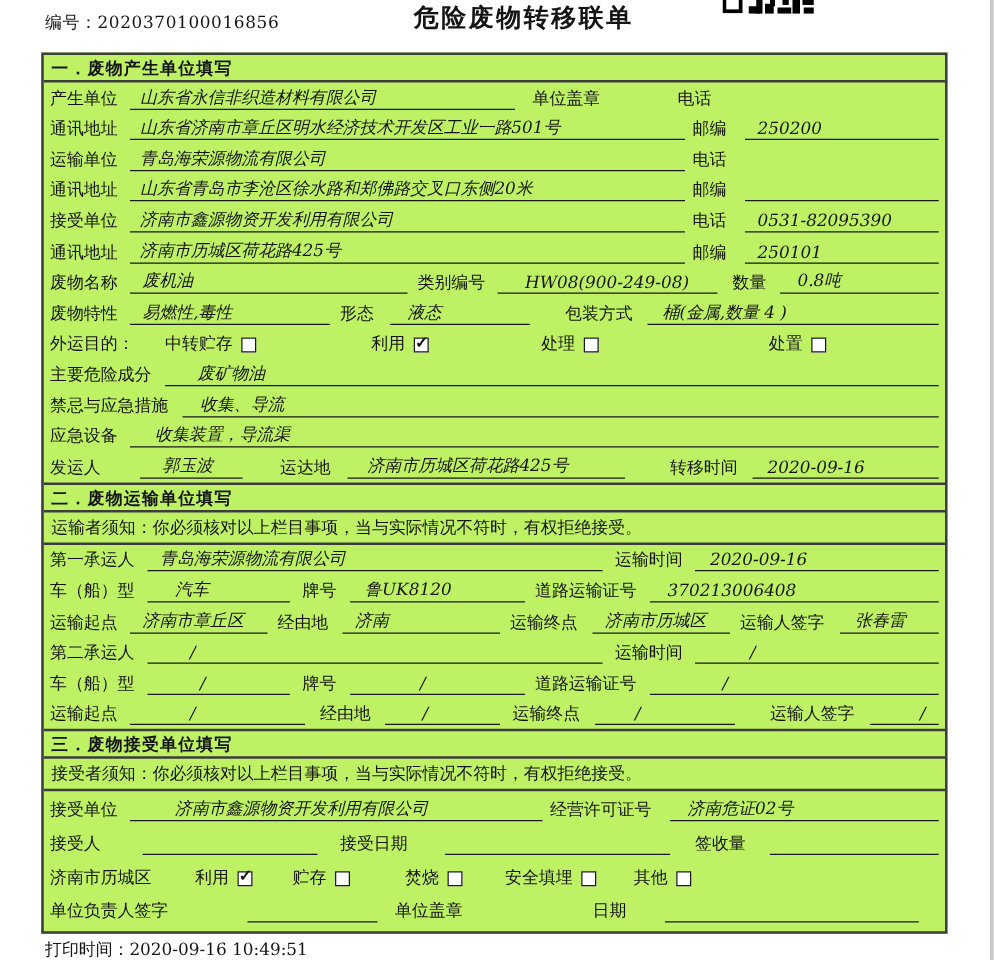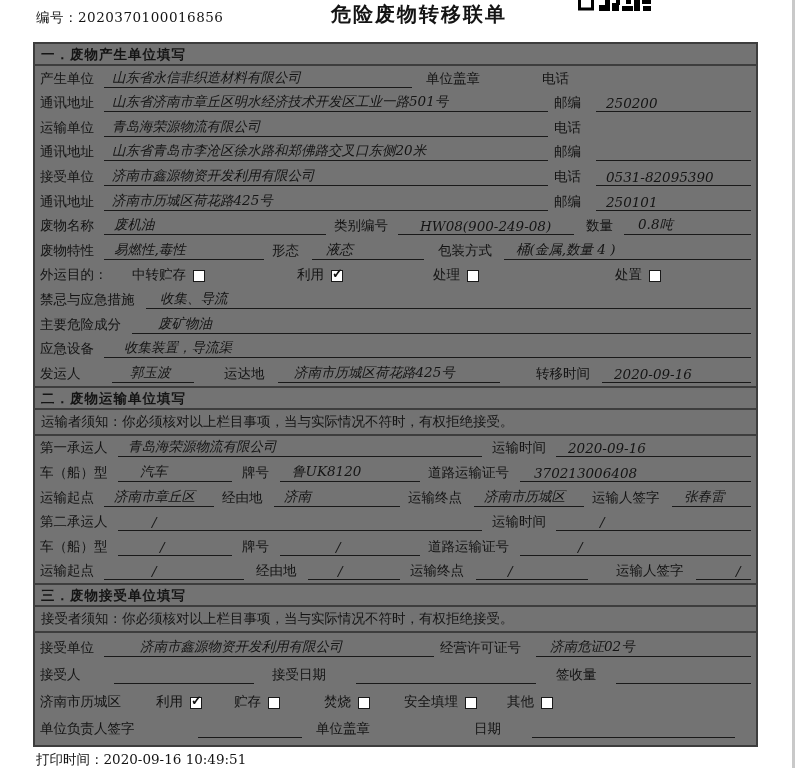--- a/index.html
+++ b/index.html
@@ -17,21 +17,21 @@
   }
   .serial { position: absolute; left: 36px; top: 9px; white-space: nowrap; letter-spacing: .5px; }
   .doc-title {
     position: absolute; left: 331px; top: 1px;
     font-size: 20px; font-weight: bold; letter-spacing: 2px; white-space: nowrap;
   }
   .qr { position: absolute; left: 578px; top: 0; }
 
   .form {
     position: absolute; left: 33px; top: 42px; width: 725px; height: 705px;
-    border: 2px solid #3d3d3d; display: flex; flex-direction: column; background: #737373;
+    border: 2px solid #3d3d3d; display: flex; flex-direction: column; background: #bef264;
   }
   .sec { display: flex; flex-direction: column; }
   .sec + .sec { border-top: 2px solid #3d3d3d; justify-content: flex-end; }
   .sec-h {
     font-weight: bold; height: 22px; padding: 2px 6px 0;
     border-bottom: 2px solid #3d3d3d; letter-spacing: 1px;
   }
   .notice {
     height: 26px; border-bottom: 2px solid #3d3d3d;
     display: flex; align-items: center; padding: 0 6px; white-space: nowrap;
@@ -132,21 +132,21 @@
       <span class="val" style="width:176px;padding-left:22px">HW08(900-249-08)</span>
       <span class="lbl" style="width:32px;margin-left:12px">数量</span>
       <span class="val fx" style="padding-left:14px">0.8吨</span>
     </div>
 
     <div class="row">
       <span class="lbl" style="width:58px">废物特性</span>
       <span class="val" style="width:160px;padding-left:10px">易燃性,毒性</span>
       <span class="lbl" style="width:34px;margin-left:8px">形态</span>
       <span class="val" style="width:112px;padding-left:14px">液态</span>
-      <span class="lbl" style="width:60px;margin-left:14px">包装方式</span>
+      <span class="lbl" style="width:60px;margin-left:28px">包装方式</span>
       <span class="val fx" style="padding-left:12px">桶(金属,数量 4 )</span>
     </div>
 
     <div class="row">
       <span class="lbl" style="width:92px">外运目的：</span>
       <span class="opt">
         <span class="lbl">中转贮存</span>
         <span class="cb"></span>
       </span>
       <span class="opt" style="margin-left:92px">
@@ -157,27 +157,27 @@
         <span class="lbl">处理</span>
         <span class="cb"></span>
       </span>
       <span class="opt" style="margin-left:136px">
         <span class="lbl">处置</span>
         <span class="cb"></span>
       </span>
     </div>
 
     <div class="row">
+      <span class="lbl" style="width:86px">主要危险成分</span>
+      <span class="val fx" style="padding-left:26px">废矿物油</span>
+    </div>
+
+    <div class="row">
       <span class="lbl" style="width:100px">禁忌与应急措施</span>
       <span class="val fx" style="padding-left:14px">收集、导流</span>
-    </div>
-
-    <div class="row">
-      <span class="lbl" style="width:86px">主要危险成分</span>
-      <span class="val fx" style="padding-left:26px">废矿物油</span>
     </div>
 
     <div class="row">
       <span class="lbl" style="width:58px">应急设备</span>
       <span class="val fx" style="padding-left:20px">收集装置，导流渠</span>
     </div>
 
     <div class="row">
       <span class="lbl" style="width:46px">发运人</span>
       <span class="val" style="width:82px;margin-left:26px;padding-left:18px">郭玉波</span>

